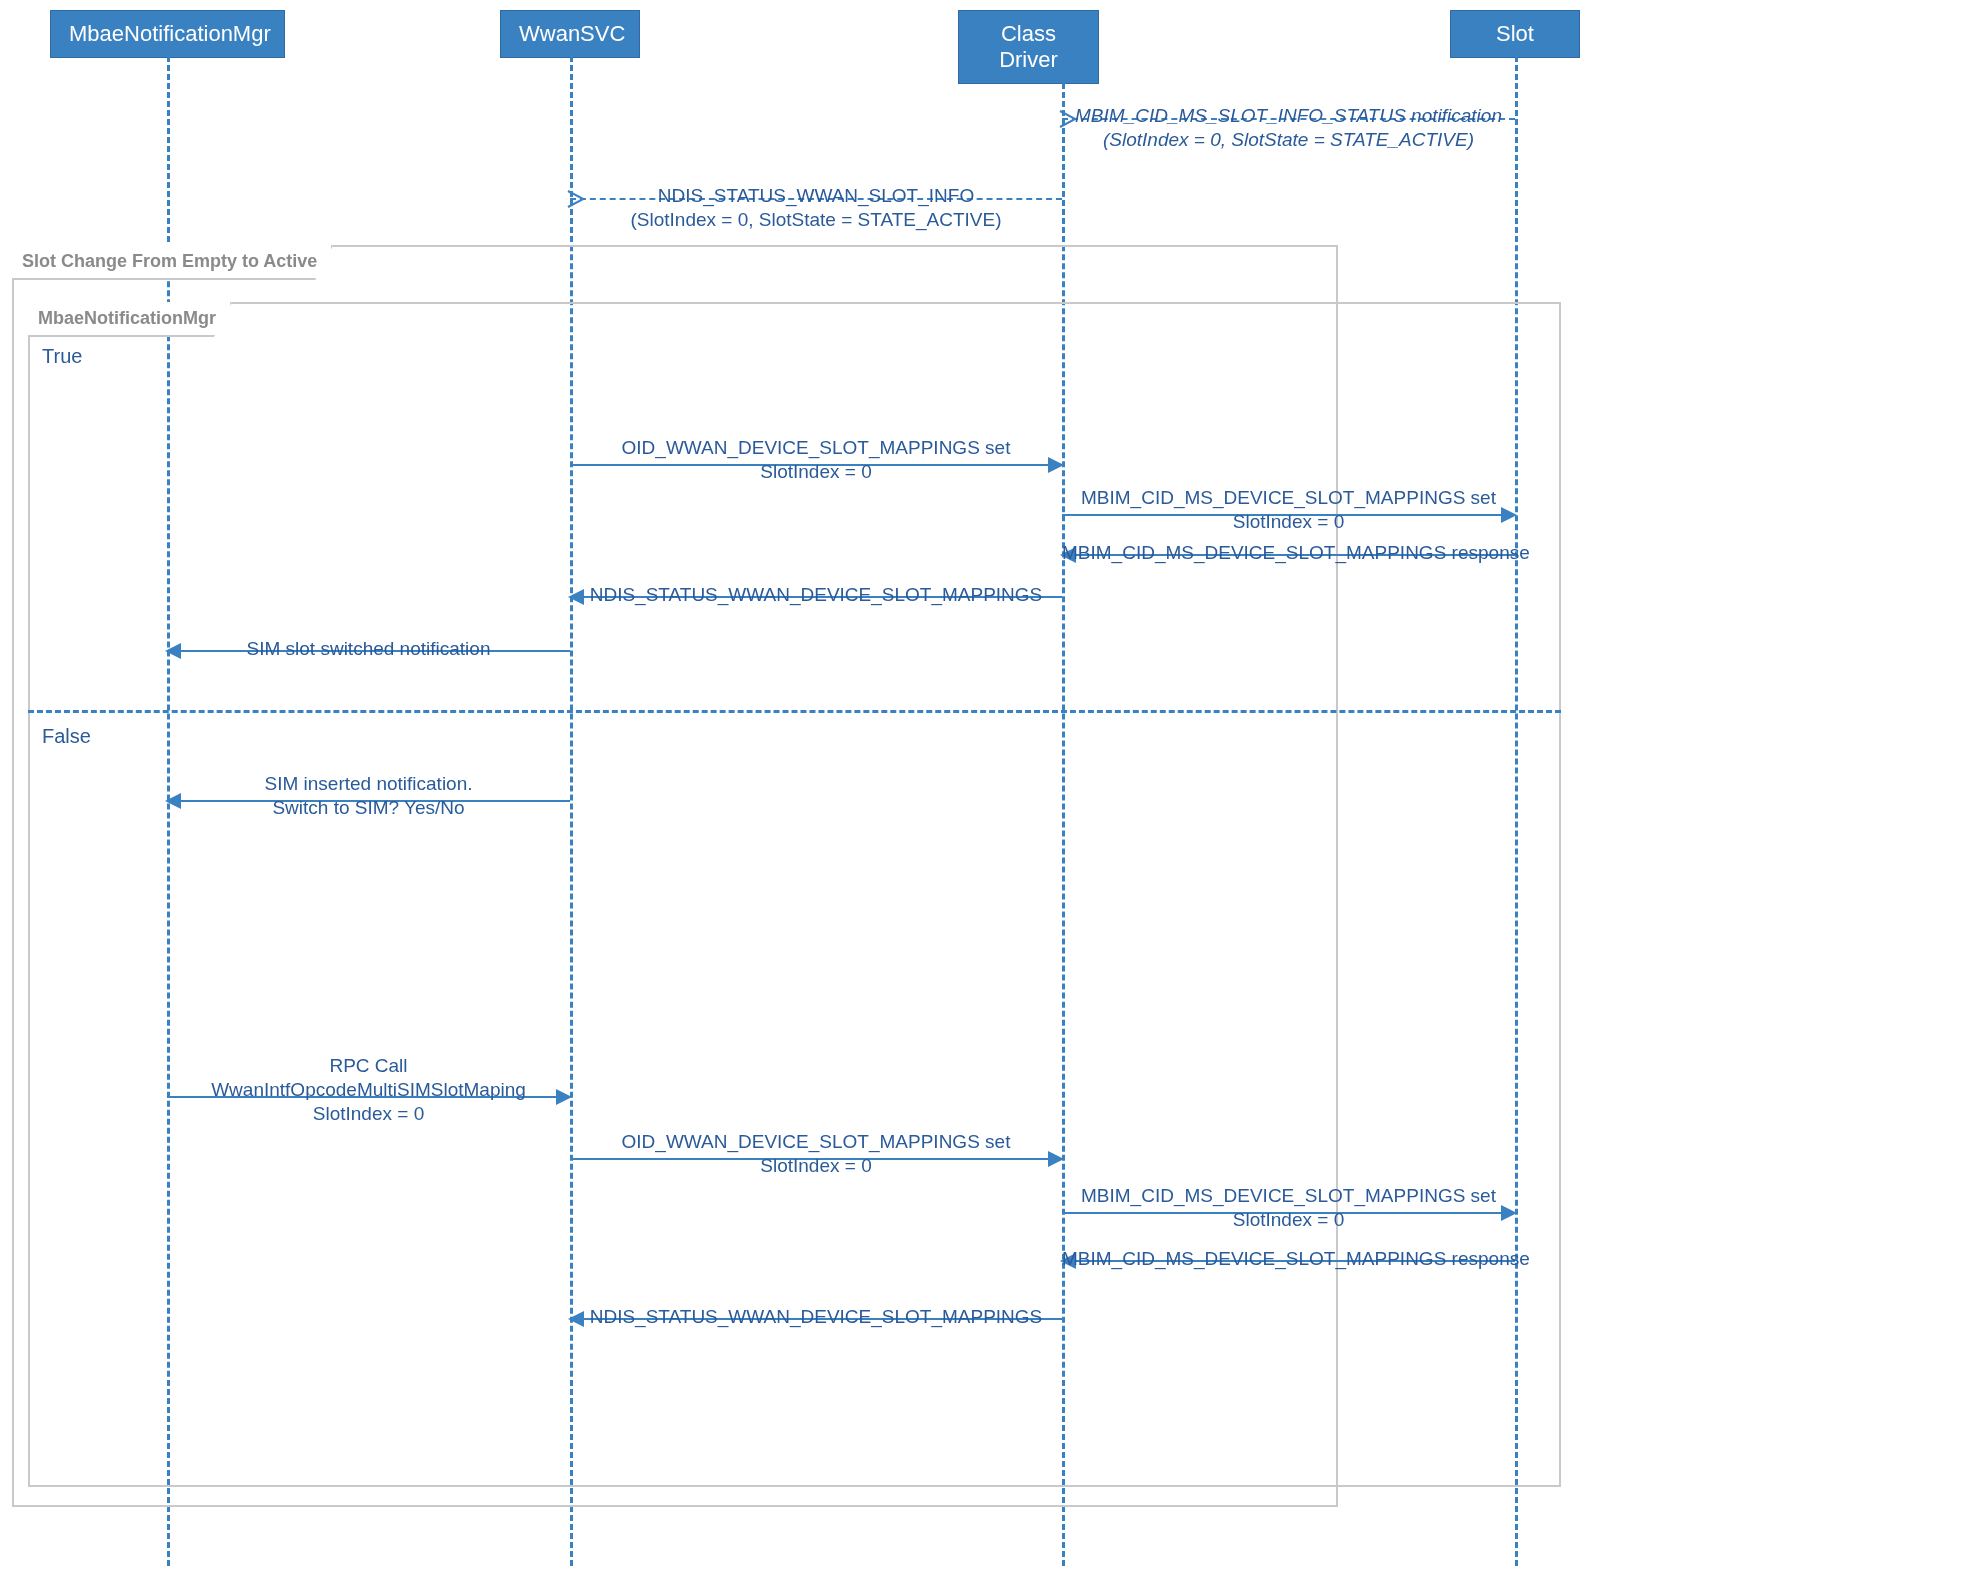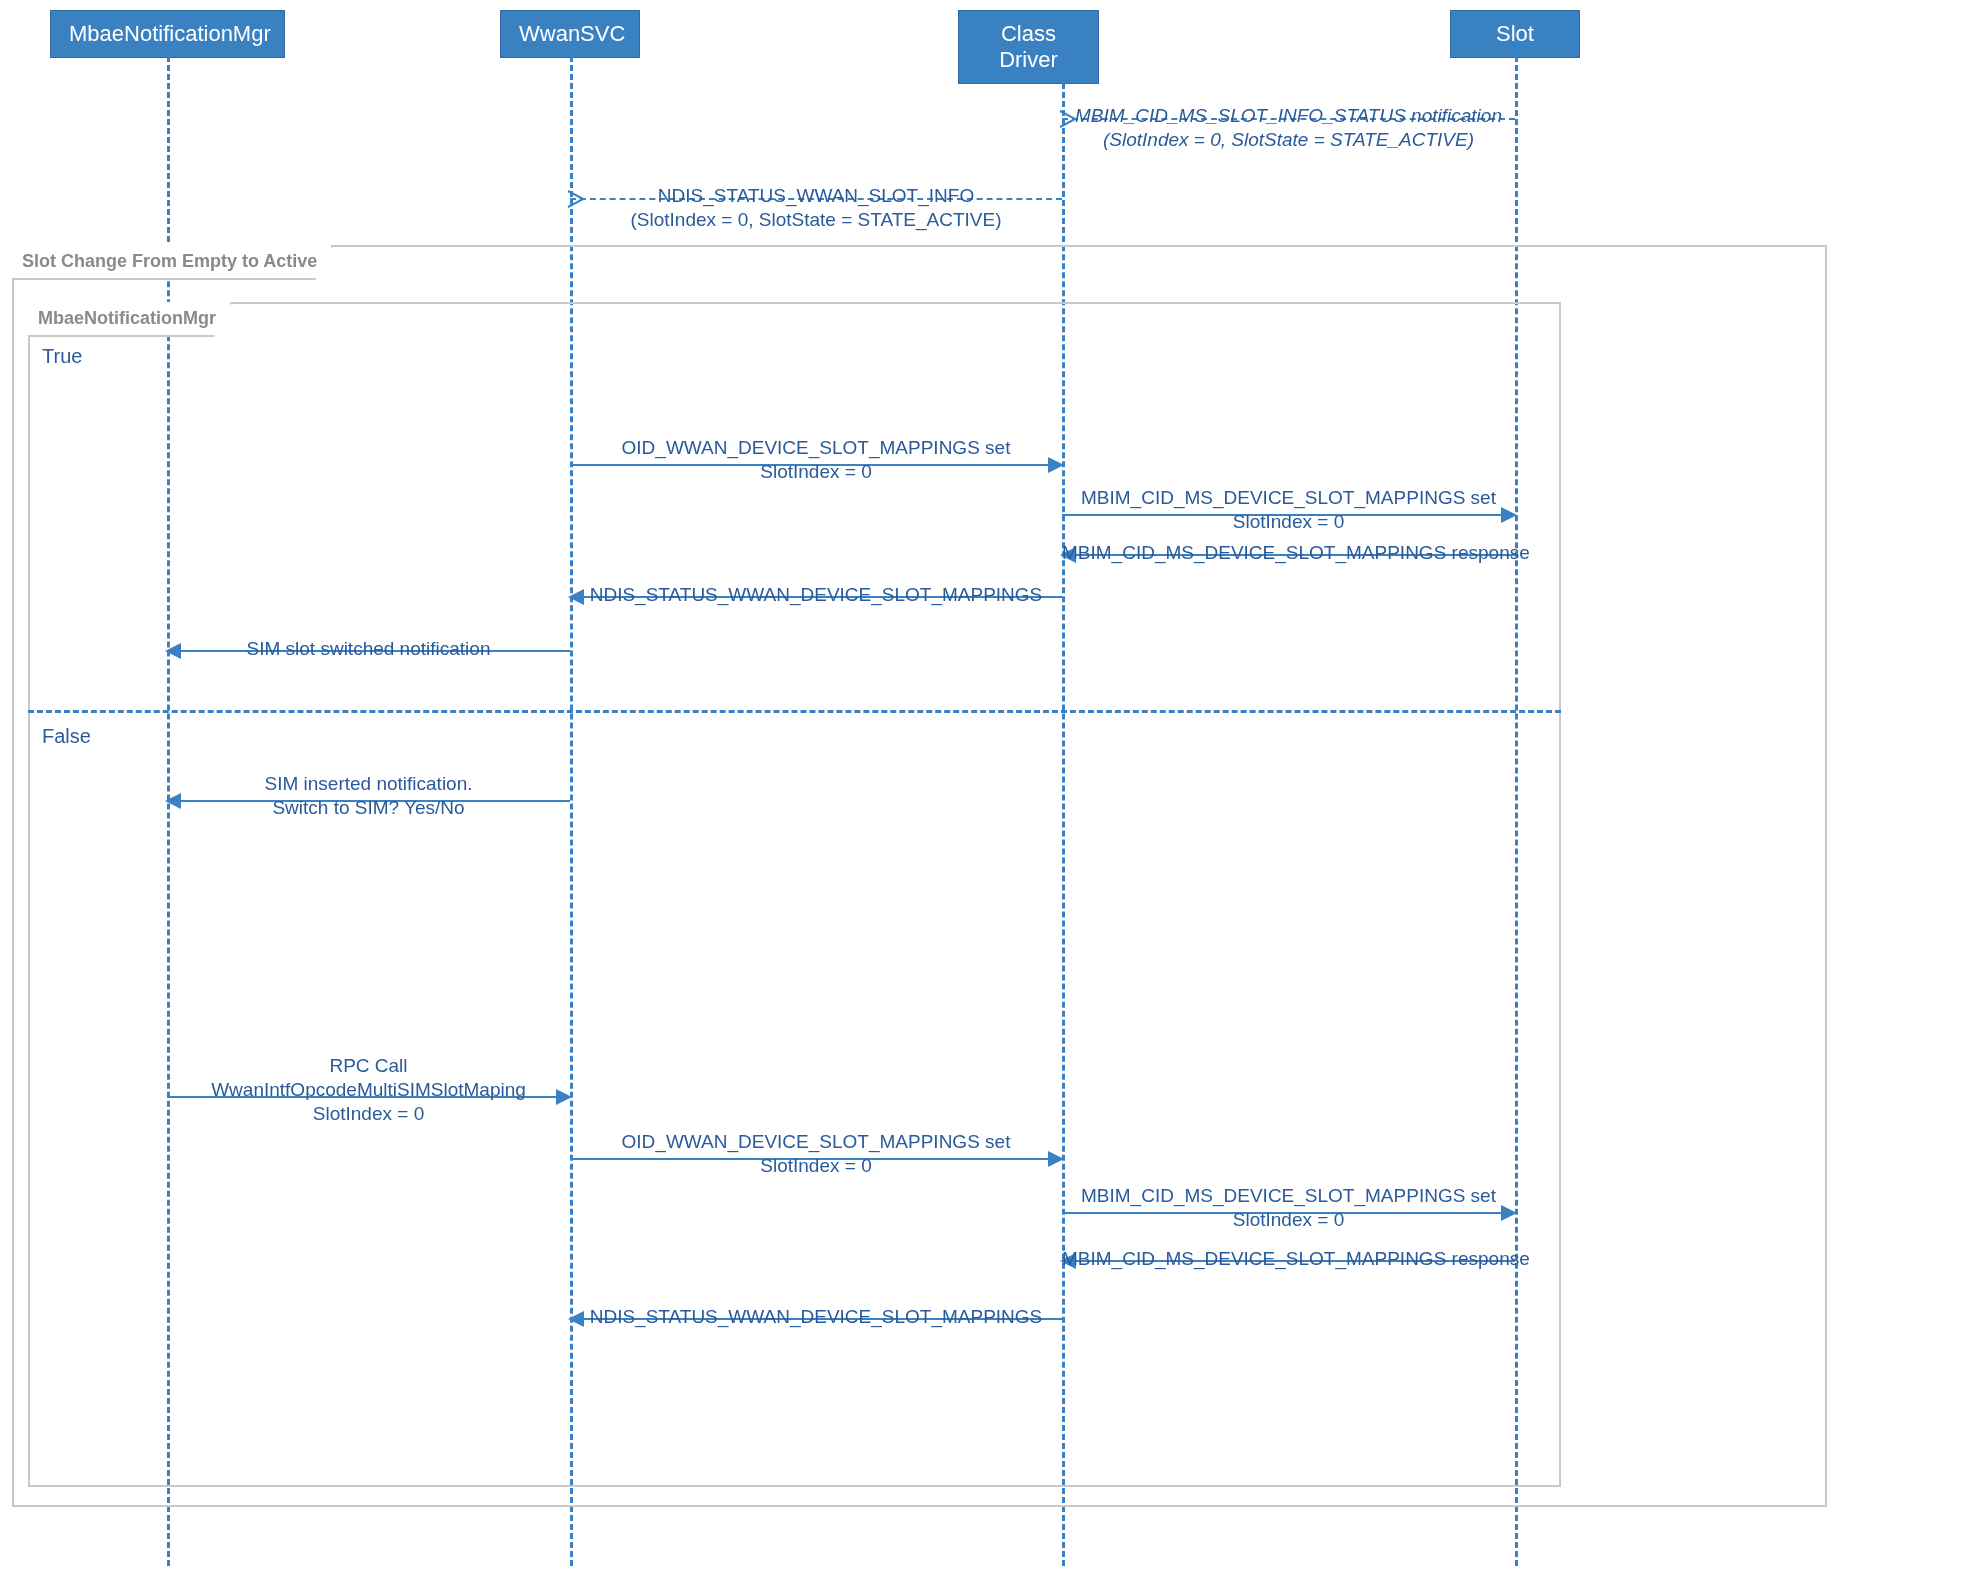--- a/index.html
+++ b/index.html
@@ -145,21 +145,21 @@
 (SlotIndex = 0, SlotState = STATE_ACTIVE)</div>
   </div>
 
   <div class="msg" style="left:570px; top:198px; width:492px;">
     <div class="msg-line dashed"></div>
     <div class="arrow open-left"></div>
     <div class="msg-text" style="top:-14px;">NDIS_STATUS_WWAN_SLOT_INFO
 (SlotIndex = 0, SlotState = STATE_ACTIVE)</div>
   </div>
 
-  <div class="frame" style="left:12px; top:245px; width:1815px; height:1262px;">
+  <div class="frame" style="left:12px; top:245px; width:1326px; height:1262px;">
     <div class="frame-label">Slot Change From Empty to Active</div>
   </div>
 
   <div class="frame" style="left:28px; top:302px; width:1533px; height:1185px;">
     <div class="frame-label">MbaeNotificationMgr</div>
   </div>
 
   <div class="guard" style="left:42px; top:345px;">True</div>
 
   <div class="msg" style="left:570px; top:464px; width:492px;">

